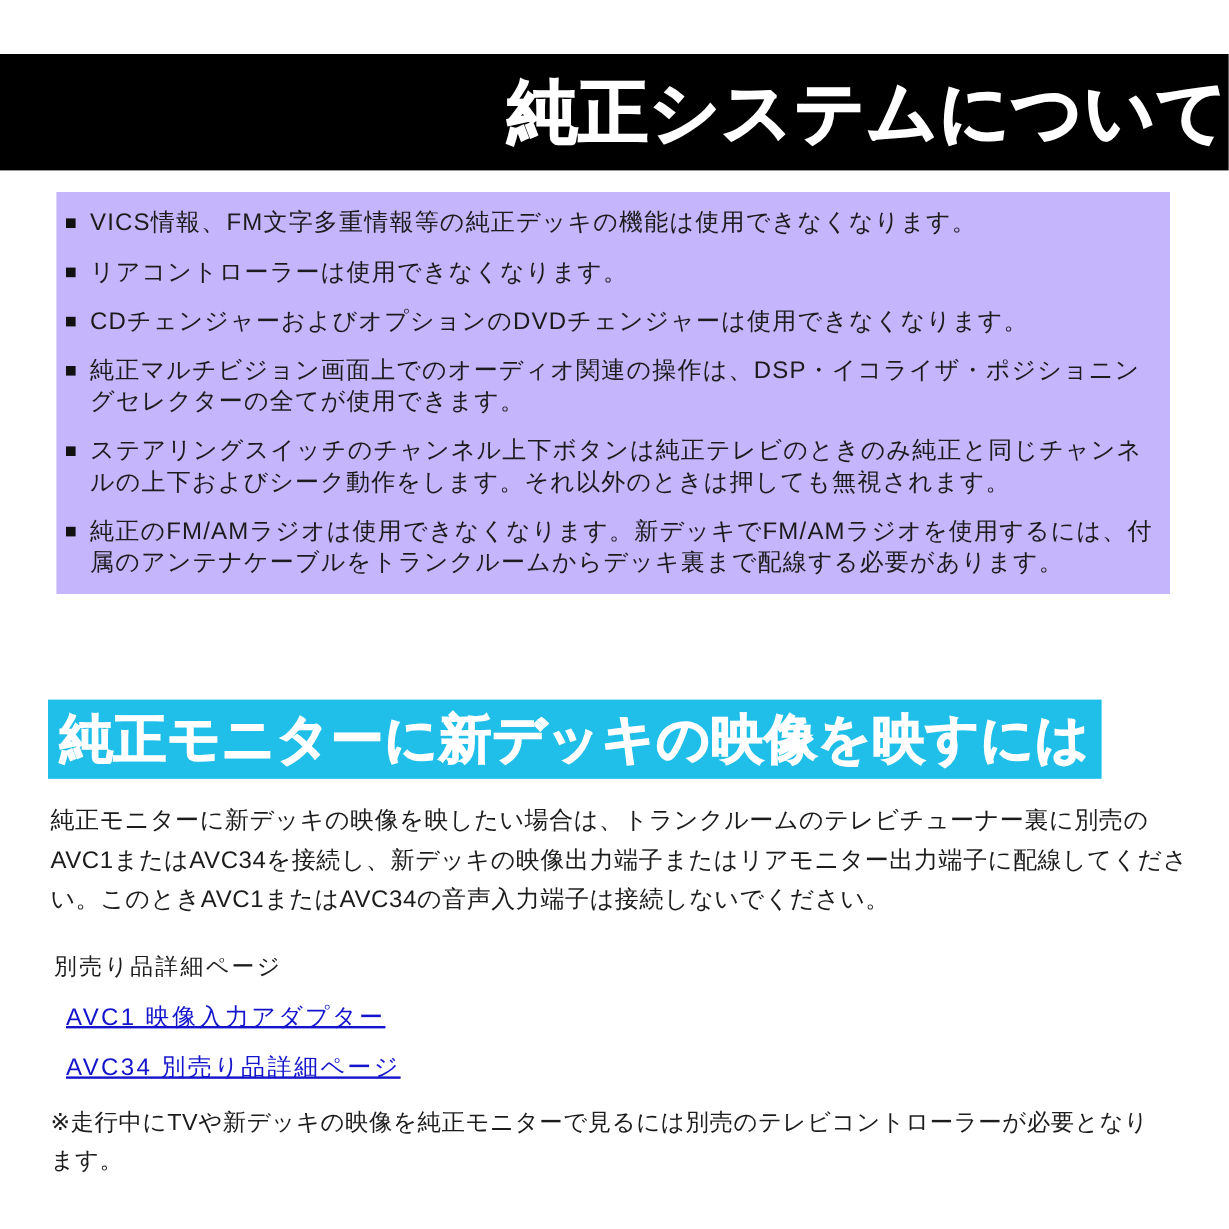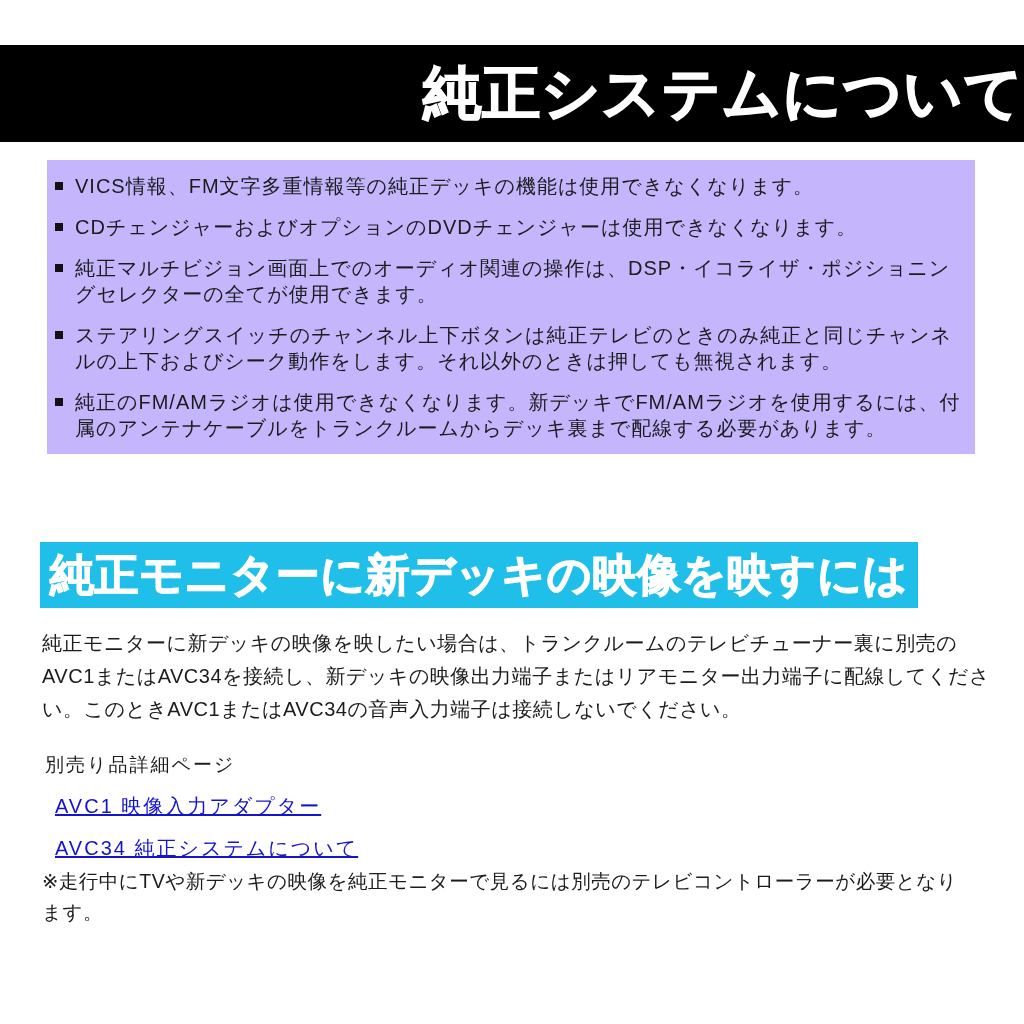--- a/index.html
+++ b/index.html
@@ -69,37 +69,41 @@
   .link-row { margin:15px 0 0 55px; }
   .link-row a {
     font-size:20px; letter-spacing:2px;
     color:#1414cc;
     text-decoration:underline;
     padding-right:14px; 
     border-bottom:0;
     cursor:pointer;
   }
   .note {
-    margin:4px 60px 0 42px;
+    margin:18px 60px 0 42px;
     font-size:19.5px; line-height:31px;
     letter-spacing:0.5px;
   }
 </style>
 </head>
 <body>
 
 <div class="banner1">
   <span class="banner-title">純正システムについて</span>
 </div>
 
 <div class="bullet-box">
   <ul>
     <li>
       <span class="sq"></span>
       <span>VICS情報、FM文字多重情報等の純正デッキの機能は使用できなくなります。</span>
+    </li>
+    <li>
+      <span class="sq"></span>
+      <span>リアコントローラーは使用できなくなります。</span>
     </li>
     <li>
       <span class="sq"></span>
       <span>CDチェンジャーおよびオプションのDVDチェンジャーは使用できなくなります。</span>
     </li>
     <li>
       <span class="sq"></span>
       <span>純正マルチビジョン画面上でのオーディオ関連の操作は、DSP・イコライザ・ポジショニングセレクターの全てが使用できます。</span>
     </li>
     <li>
@@ -118,16 +122,16 @@
 </div>
 
 <p class="para">純正モニターに新デッキの映像を映したい場合は、トランクルームのテレビチューナー裏に別売のAVC1またはAVC34を接続し、新デッキの映像出力端子またはリアモニター出力端子に配線してください。このときAVC1またはAVC34の音声入力端子は接続しないでください。</p>
 
 <div class="links-label">別売り品詳細ページ</div>
 
 <div class="link-row">
   <a>AVC1 映像入力アダプター</a>
 </div>
 <div class="link-row">
-  <a>AVC34 純正システムについて</a>
+  <a>AVC34 別売り品詳細ページ</a>
 </div>
 
 <p class="note">※走行中にTVや新デッキの映像を純正モニターで見るには別売のテレビコントローラーが必要となります。</p>
 
 </body></html>

